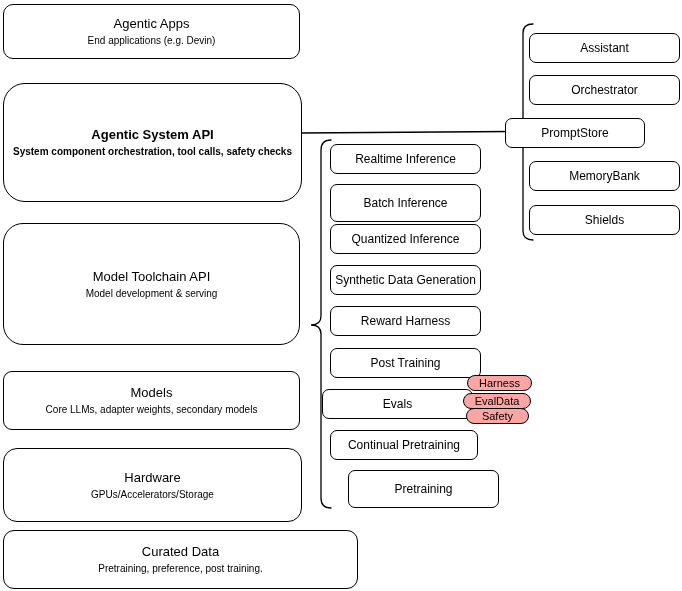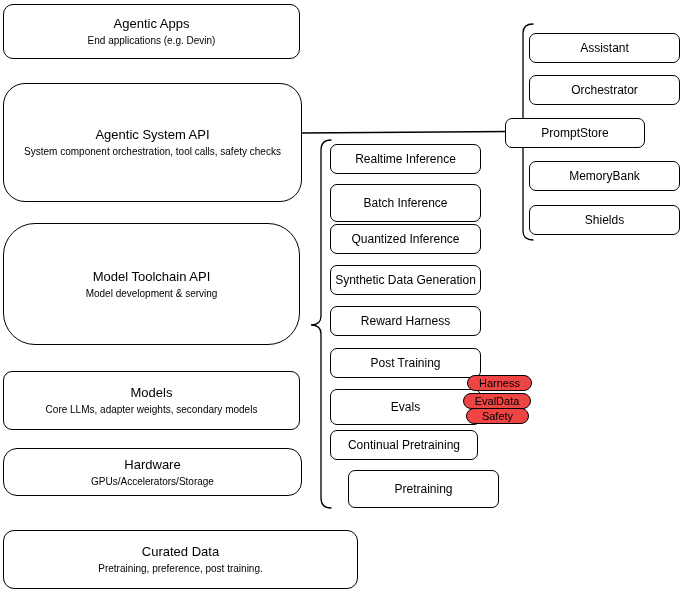--- a/index.html
+++ b/index.html
@@ -51,21 +51,21 @@
     align-items: center;
     justify-content: center;
     text-align: center;
     font-size: 12px;
     white-space: nowrap;
     z-index: 2;
   }
   .pill {
     position: absolute;
     box-sizing: border-box;
-    background: #ef4444;
+    background: #fca5a5;
     border: 1.3px solid #000000;
     border-radius: 999px;
     display: flex;
     align-items: center;
     justify-content: center;
     font-size: 11px;
     white-space: nowrap;
     z-index: 3;
   }
 </style>
@@ -78,52 +78,52 @@
     <path d="M 301 133 L 510 131.5"></path>
     <path d="M 331 140 Q 321 140 321 150 L 321 316 Q 321 325 311 325 Q 321 325 321 334 L 321 498 Q 321 508 331 508"></path>
     <path d="M 533 24 Q 523 24 523 33 L 523 123 Q 523 131.5 511 131.5 Q 523 131.5 523 141 L 523 231 Q 523 240 533 240"></path>
   </svg>
 
   <div class="node" style="left:3px; top:4px; width:297px; height:55px; border-radius:10px;">
     <div class="title">Agentic Apps</div>
     <div class="subtitle">End applications (e.g. Devin)</div>
   </div>
 
-  <div class="node" style="left:3px; top:83px; width:299px; height:119px; border-radius:22px;">
+  <div class="node" style="left:3px; top:83px; width:299px; height:119px; border-radius:22px;font-weight:bold;">
     <div class="title">Agentic System API</div>
     <div class="subtitle">System component orchestration, tool calls, safety checks</div>
   </div>
 
-  <div class="node" style="left:3px; top:223px; width:297px; height:122px; border-radius:32px;">
+  <div class="node" style="left:3px; top:223px; width:297px; height:122px; border-radius:20px;">
     <div class="title">Model Toolchain API</div>
     <div class="subtitle">Model development &amp; serving</div>
   </div>
 
   <div class="node" style="left:3px; top:371px; width:297px; height:59px; border-radius:9px;">
     <div class="title">Models</div>
     <div class="subtitle">Core LLMs, adapter weights, secondary models</div>
   </div>
 
-  <div class="node" style="left:3px; top:448px; width:299px; height:48px; border-radius:14px;">
+  <div class="node" style="left:3px; top:448px; width:299px; height:74px; border-radius:14px;">
     <div class="title">Hardware</div>
     <div class="subtitle">GPUs/Accelerators/Storage</div>
   </div>
 
   <div class="node" style="left:3px; top:530px; width:355px; height:59px; border-radius:11px;">
     <div class="title">Curated Data</div>
     <div class="subtitle">Pretraining, preference, post training.</div>
   </div>
 
   <div class="item-node" style="left:330px; top:144px; width:151px; height:30px;">Realtime Inference</div>
   <div class="item-node" style="left:330px; top:184px; width:151px; height:38px;">Batch Inference</div>
   <div class="item-node" style="left:330px; top:224px; width:151px; height:30px;">Quantized Inference</div>
   <div class="item-node" style="left:330px; top:265px; width:151px; height:30px;">Synthetic Data Generation</div>
   <div class="item-node" style="left:330px; top:306px; width:151px; height:30px;">Reward Harness</div>
   <div class="item-node" style="left:330px; top:348px; width:151px; height:30px;">Post Training</div>
-  <div class="item-node" style="left:330px; top:389px; width:151px; height:36px;">Evals</div>
+  <div class="item-node" style="left:322px; top:389px; width:151px; height:30px;">Evals</div>
   <div class="item-node" style="left:330px; top:430px; width:148px; height:30px;">Continual Pretraining</div>
   <div class="item-node" style="left:348px; top:470px; width:151px; height:38px;">Pretraining</div>
 
   <div class="pill" style="left:467px; top:375px; width:65px; height:16px;">Harness</div>
   <div class="pill" style="left:463px; top:393px; width:68px; height:16px;">EvalData</div>
   <div class="pill" style="left:466px; top:408px; width:63px; height:16px;">Safety</div>
 
   <div class="item-node" style="left:529px; top:33px; width:151px; height:30px;">Assistant</div>
   <div class="item-node" style="left:529px; top:75px; width:151px; height:30px;">Orchestrator</div>
   <div class="item-node" style="left:505px; top:118px; width:140px; height:30px;">PromptStore</div>

